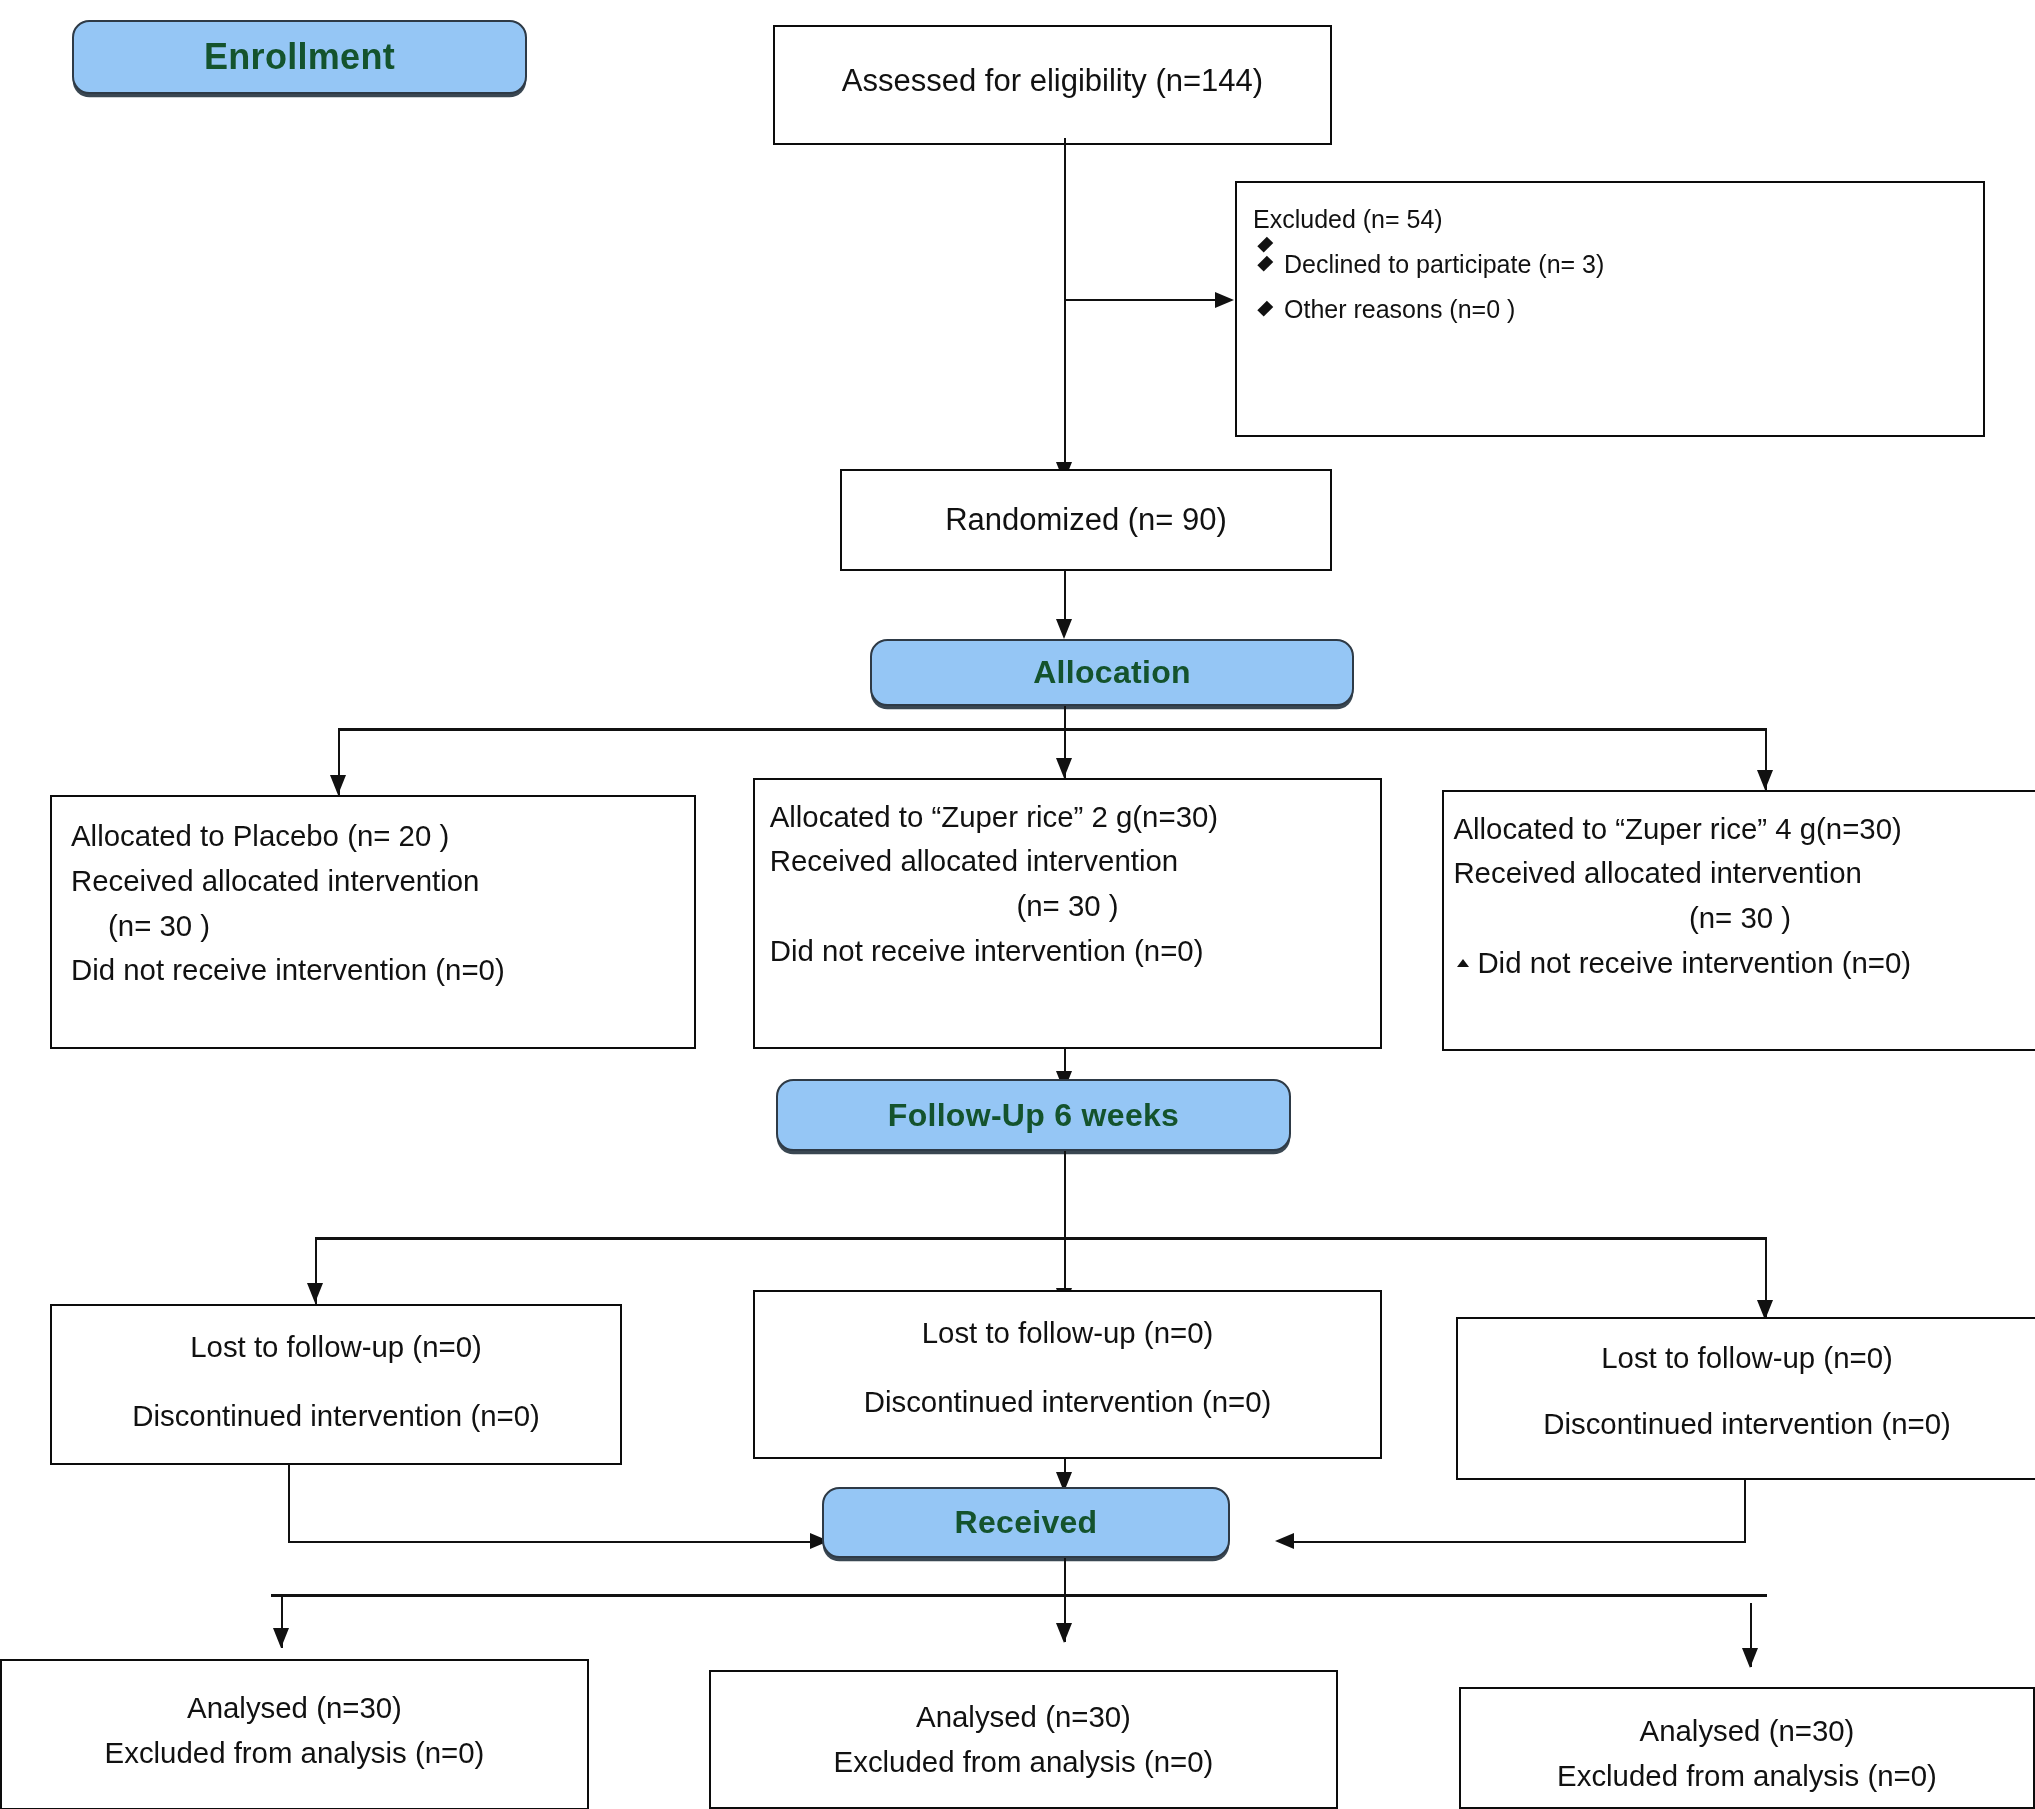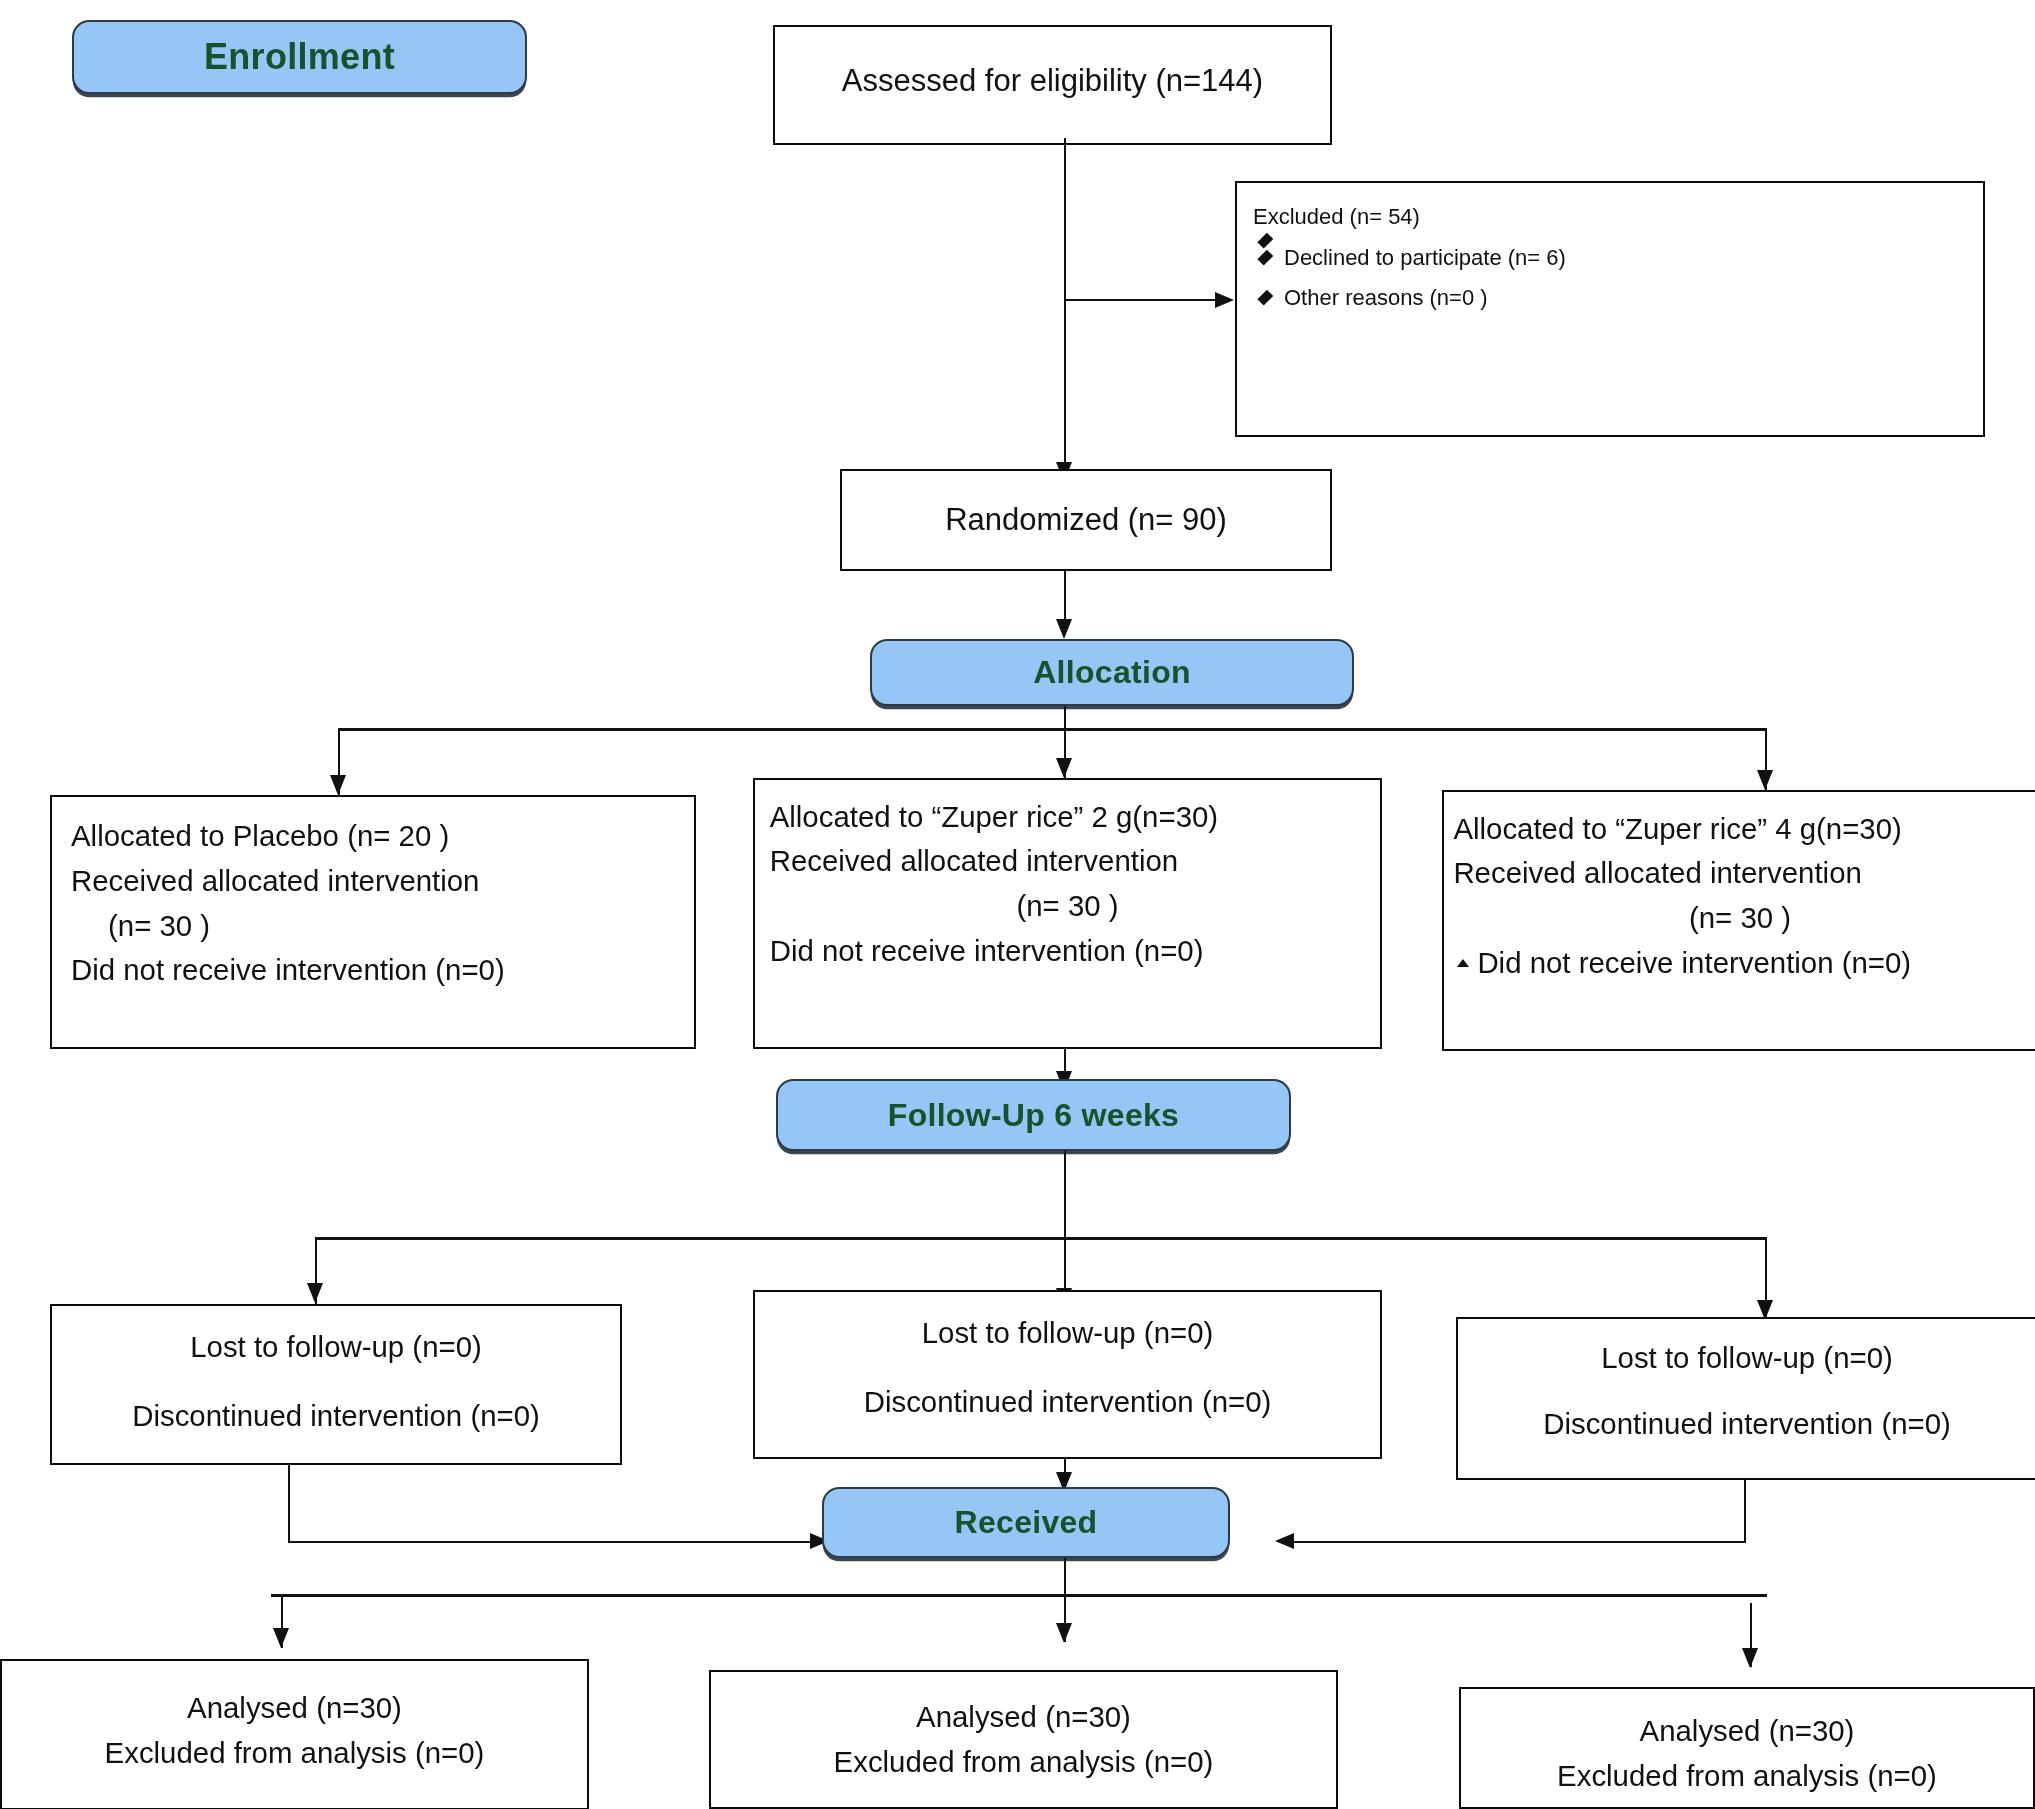--- a/index.html
+++ b/index.html
@@ -89,29 +89,29 @@
       <div>Assessed for eligibility (n=144)</div>
     </div>
   </div>
 
   <div class="vline" style="left:1064px;top:138px;height:341px;"></div>
 
   <div class="hline" style="left:1064px;top:299px;width:153px;"></div>
   <div class="arrow-right" style="left:1215px;top:292px;"></div>
 
   <div class="box" style="left:1235px;top:181px;width:750px;height:256px;">
-    <div class="inner lft" style="font-size:22px;padding:17.4px 16px;">
+    <div class="inner lft" style="font-size:25px;padding:17.4px 16px;">
       <div>Excluded  (n= 54)</div>
       <ul class="bl">
         <li>
           <span class="dia"></span>
         </li>
         <li>
           <span class="dia"></span>
-          <span>Declined to participate (n=  6)</span>
+          <span>Declined to participate (n=  3)</span>
         </li>
         <li>
           <span class="dia"></span>
           <span>Other reasons (n=0  )</span>
         </li>
       </ul>
     </div>
   </div>
 
   <div class="arrow-down" style="left:1056px;top:462px;"></div>

